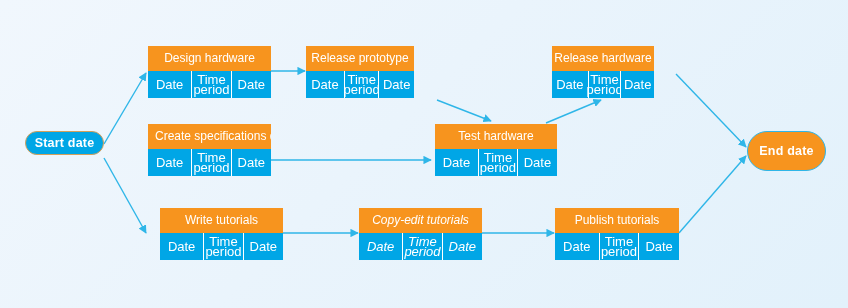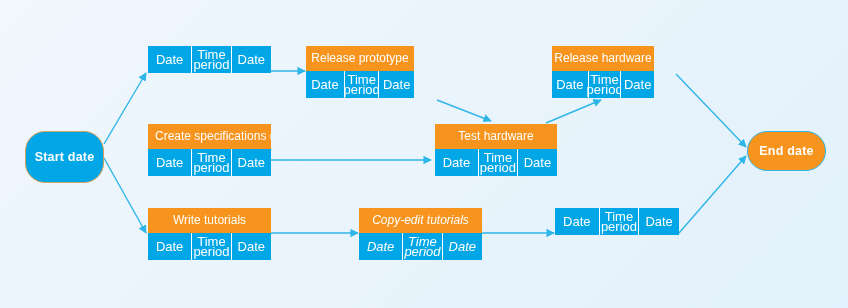--- a/index.html
+++ b/index.html
@@ -62,29 +62,30 @@
       <path d="M 437 100 L 491 121"></path>
       <path d="M 271 160 L 431 160"></path>
       <path d="M 546 123 L 601 100"></path>
       <path d="M 676 74 L 746 147"></path>
       <path d="M 271 233 L 358 233"></path>
       <path d="M 482 233 L 554 233"></path>
       <path d="M 679 233 L 746 156"></path>
     </g>
   </svg>
 
-  <div class="terminal start" style="left:25px; top:131px; width:79px; height:52px;">
+  <div class="terminal start" style="left:25px; top:131px; width:79px; height:24px;">
     <span>Start date</span>
   </div>
 
   <div class="terminal end" style="left:747px; top:131px; width:79px; height:40px;">
     <span>End date</span>
   </div>
 
   <div class="task" style="left:148px; top:46px; width:123px;">
+    <div class="hdr">Design hardware</div>
     <div class="cells">
       <div class="cell c1">Date</div>
       <div class="cell c2">Time period</div>
       <div class="cell c3">Date</div>
     </div>
   </div>
 
   <div class="task" style="left:306px; top:46px; width:108px;">
     <div class="hdr">Release prototype</div>
     <div class="cells">
@@ -114,39 +115,40 @@
 
   <div class="task" style="left:435px; top:124px; width:122px;">
     <div class="hdr">Test hardware</div>
     <div class="cells">
       <div class="cell c1">Date</div>
       <div class="cell c2">Time period</div>
       <div class="cell c3">Date</div>
     </div>
   </div>
 
-  <div class="task" style="left:148px; top:208px; width:123px;">
+  <div class="task" style="left:160px; top:208px; width:123px;">
     <div class="hdr">Write tutorials</div>
     <div class="cells">
       <div class="cell c1">Date</div>
       <div class="cell c2">Time period</div>
       <div class="cell c3">Date</div>
     </div>
   </div>
 
   <div class="task" style="left:359px; top:208px; width:123px;font-style:italic;">
     <div class="hdr">Copy-edit tutorials</div>
     <div class="cells">
       <div class="cell c1">Date</div>
       <div class="cell c2">Time period</div>
       <div class="cell c3">Date</div>
     </div>
   </div>
 
   <div class="task" style="left:555px; top:208px; width:124px;">
+    <div class="hdr">Publish tutorials</div>
     <div class="cells">
       <div class="cell c1">Date</div>
       <div class="cell c2">Time period</div>
       <div class="cell c3">Date</div>
     </div>
   </div>
 
 </div>
 
 </body></html>

